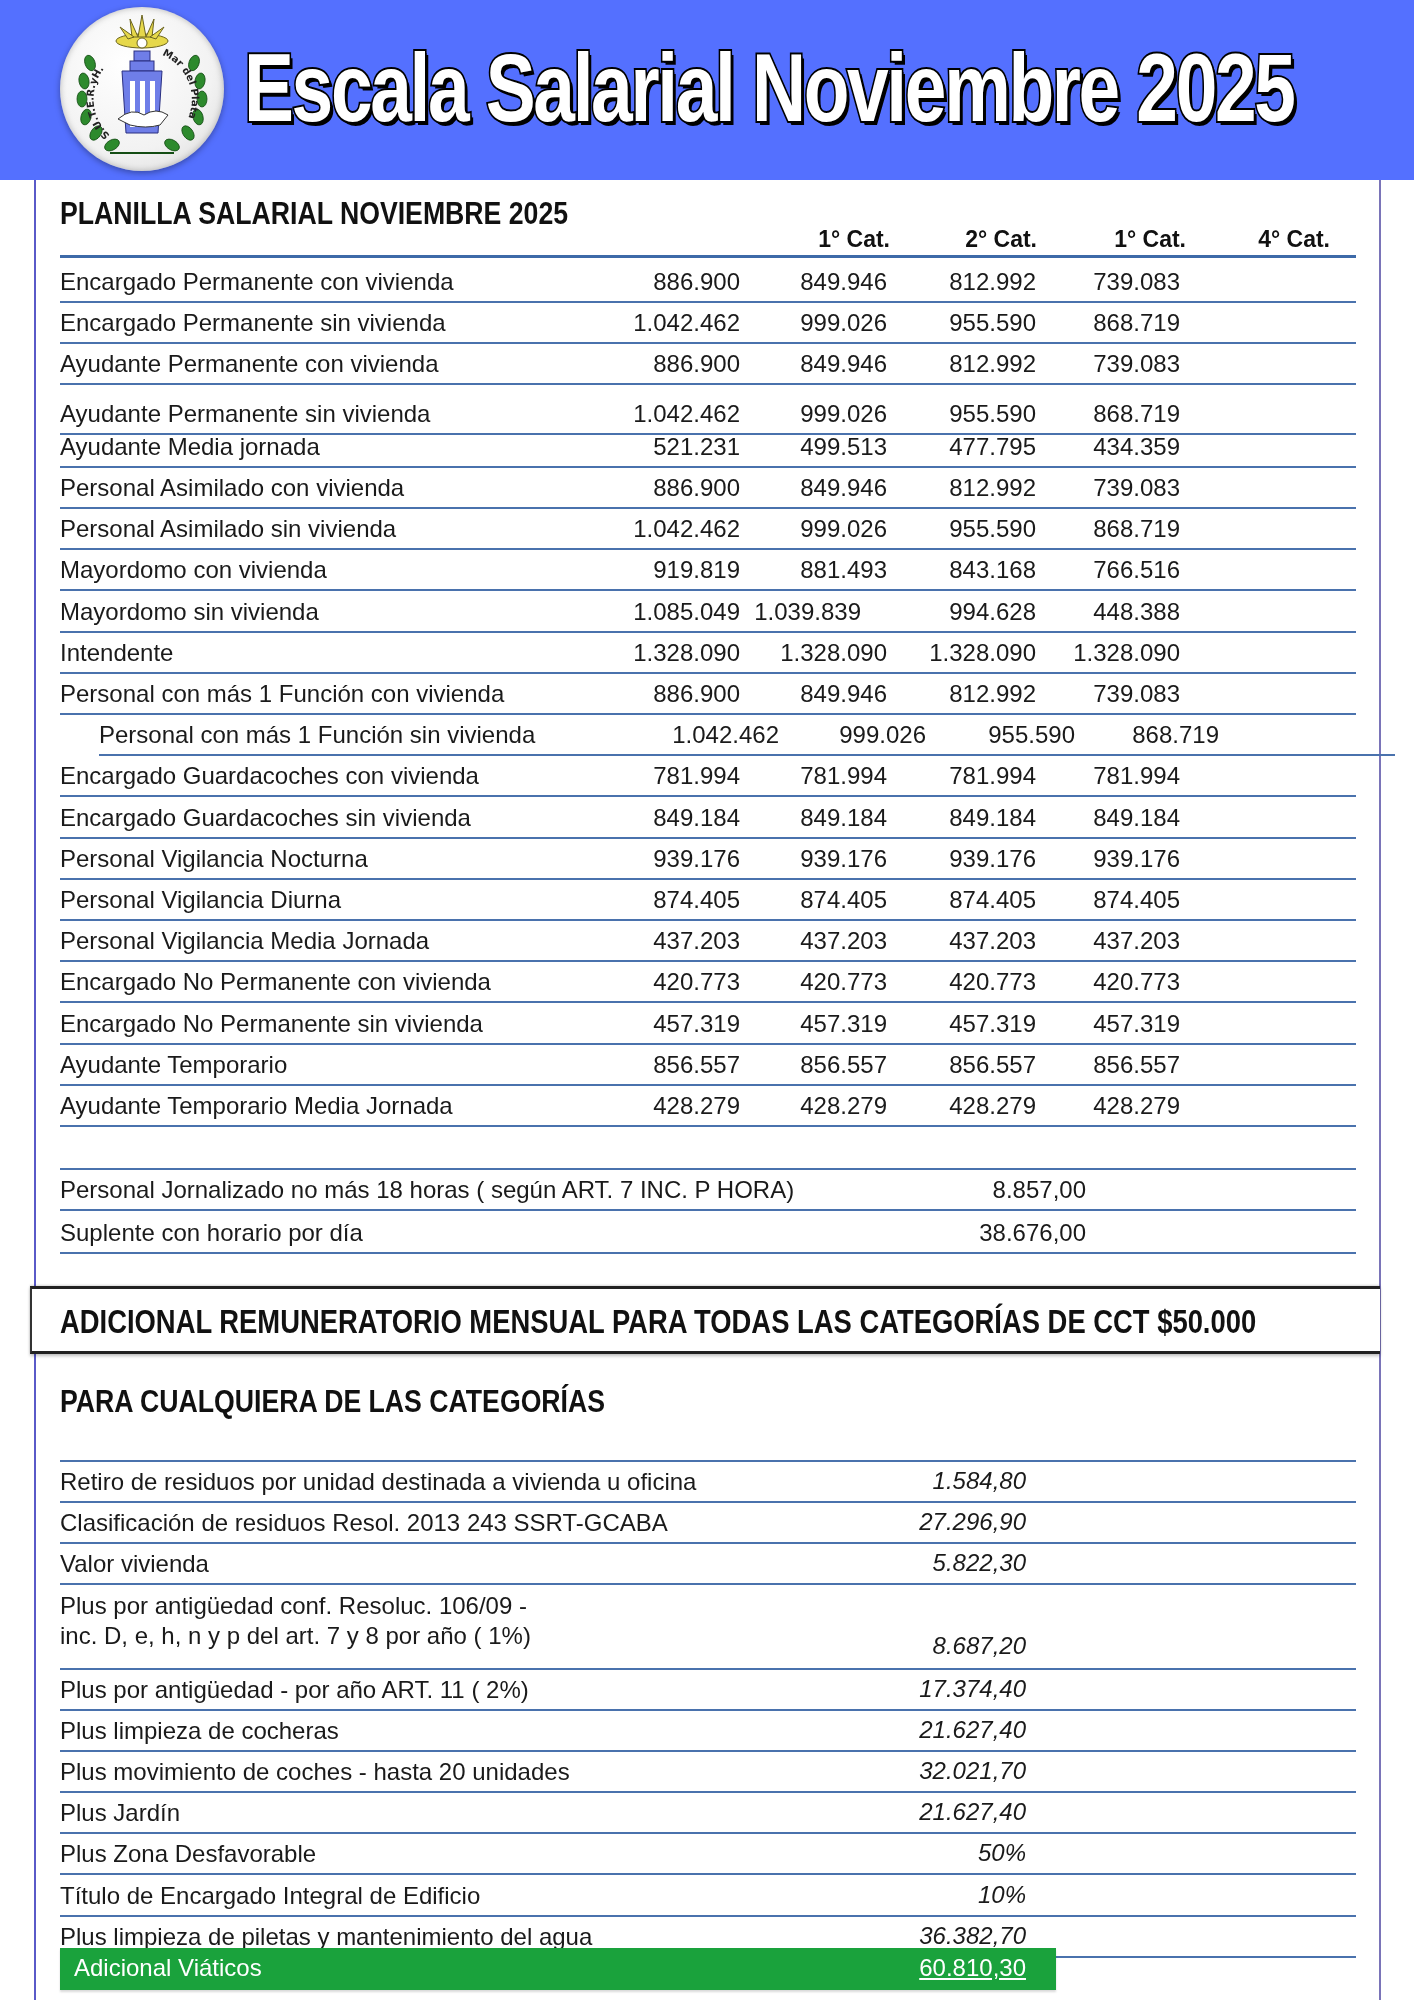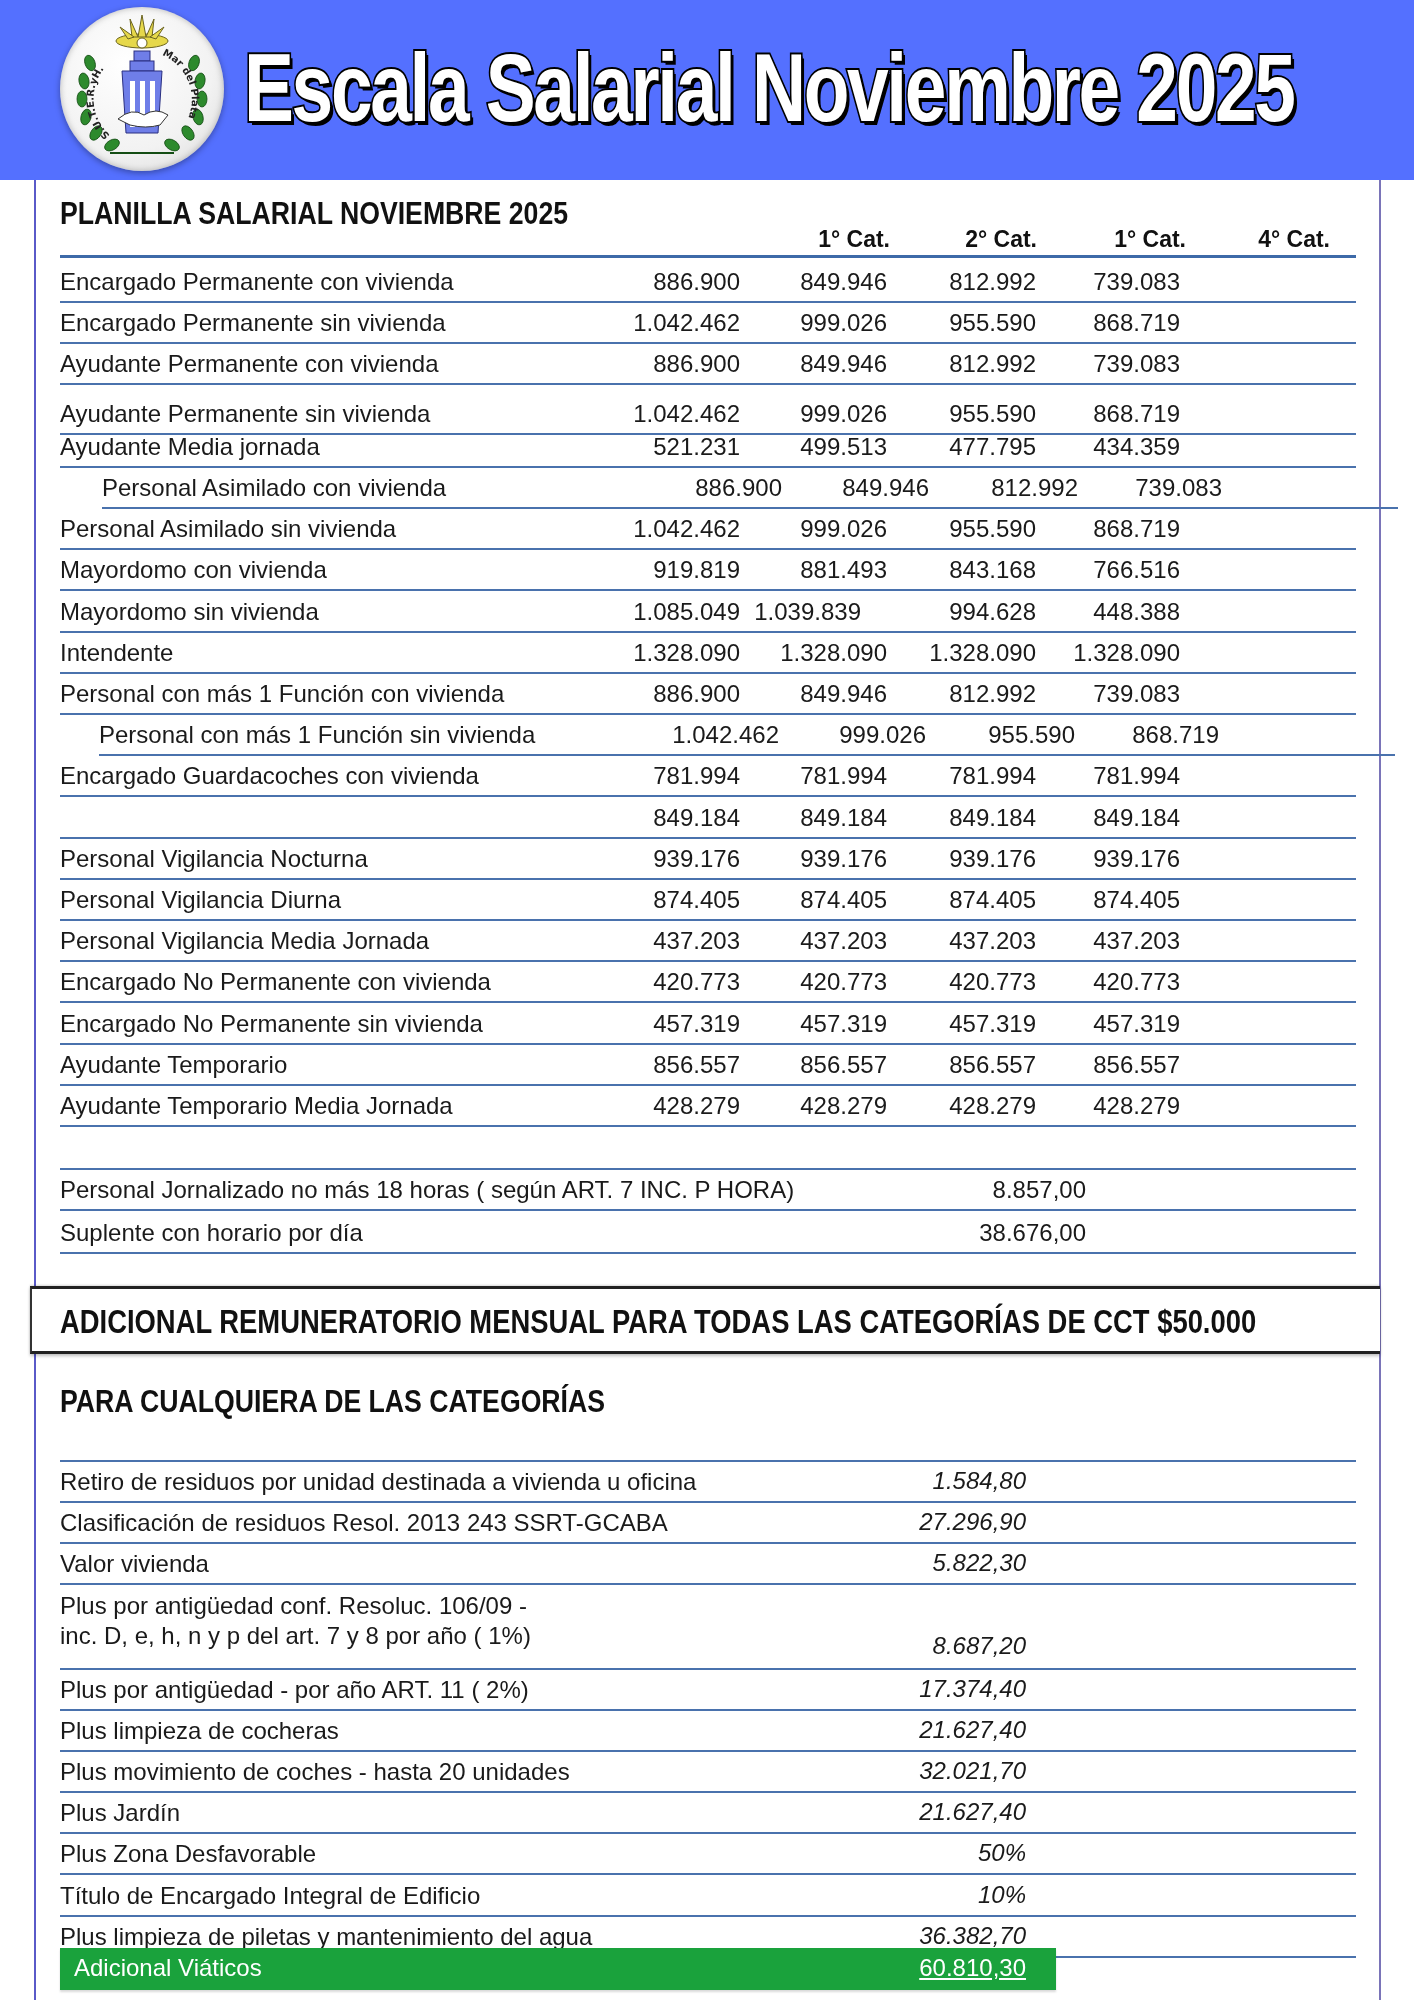--- a/index.html
+++ b/index.html
@@ -190,21 +190,21 @@
       <span class="val" style="left: 806px;">955.590</span>
       <span class="val" style="left: 950px;">868.719</span>
     </div>
     <div class="row" style="top: 426.8px;">
       <span class="label">Ayudante Media jornada</span>
       <span class="val" style="left: 510px;">521.231</span>
       <span class="val" style="left: 657px;">499.513</span>
       <span class="val" style="left: 806px;">477.795</span>
       <span class="val" style="left: 950px;">434.359</span>
     </div>
-    <div class="row" style="top: 468px; margin-left: 42px;">
+    <div class="row" style="top: 468px;">
       <span class="label">Personal Asimilado con vivienda</span>
       <span class="val" style="left: 510px;">886.900</span>
       <span class="val" style="left: 657px;">849.946</span>
       <span class="val" style="left: 806px;">812.992</span>
       <span class="val" style="left: 950px;">739.083</span>
     </div>
     <div class="row" style="top: 509.2px;">
       <span class="label">Personal Asimilado sin vivienda</span>
       <span class="val" style="left: 510px;">1.042.462</span>
       <span class="val" style="left: 657px;">999.026</span>
@@ -247,20 +247,21 @@
       <span class="val" style="left: 950px;">868.719</span>
     </div>
     <div class="row" style="top: 756.4px;">
       <span class="label">Encargado Guardacoches con vivienda</span>
       <span class="val" style="left: 510px;">781.994</span>
       <span class="val" style="left: 657px;">781.994</span>
       <span class="val" style="left: 806px;">781.994</span>
       <span class="val" style="left: 950px;">781.994</span>
     </div>
     <div class="row" style="top: 797.6px;">
+      <span class="label">Encargado Guardacoches sin vivienda</span>
       <span class="val" style="left: 510px;">849.184</span>
       <span class="val" style="left: 657px;">849.184</span>
       <span class="val" style="left: 806px;">849.184</span>
       <span class="val" style="left: 950px;">849.184</span>
     </div>
     <div class="row" style="top: 838.8px;">
       <span class="label">Personal Vigilancia Nocturna</span>
       <span class="val" style="left: 510px;">939.176</span>
       <span class="val" style="left: 657px;">939.176</span>
       <span class="val" style="left: 806px;">939.176</span>

